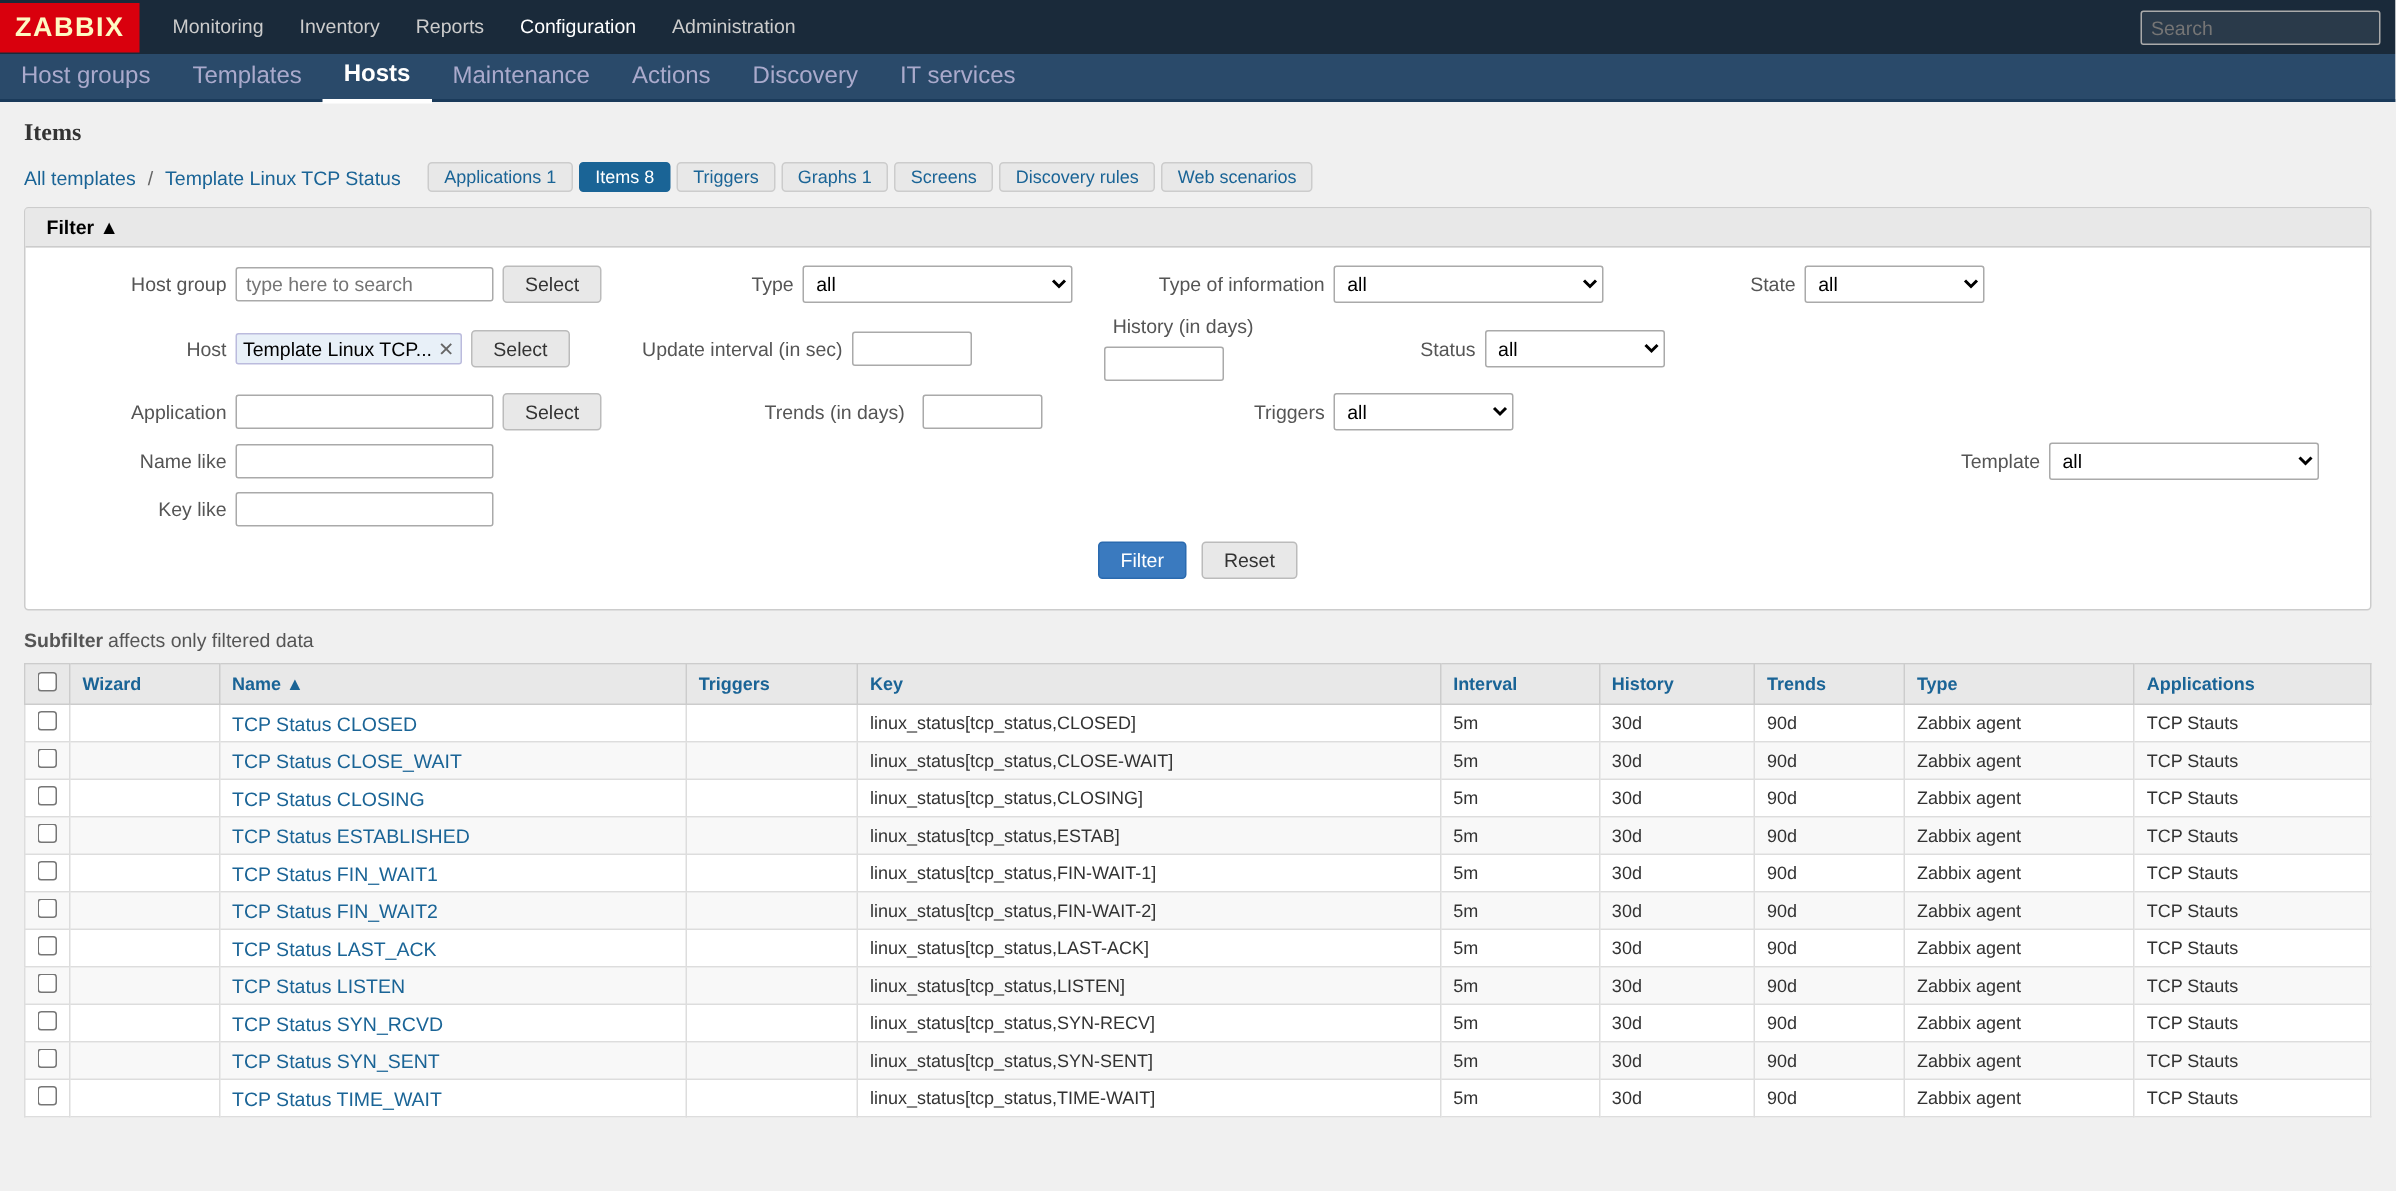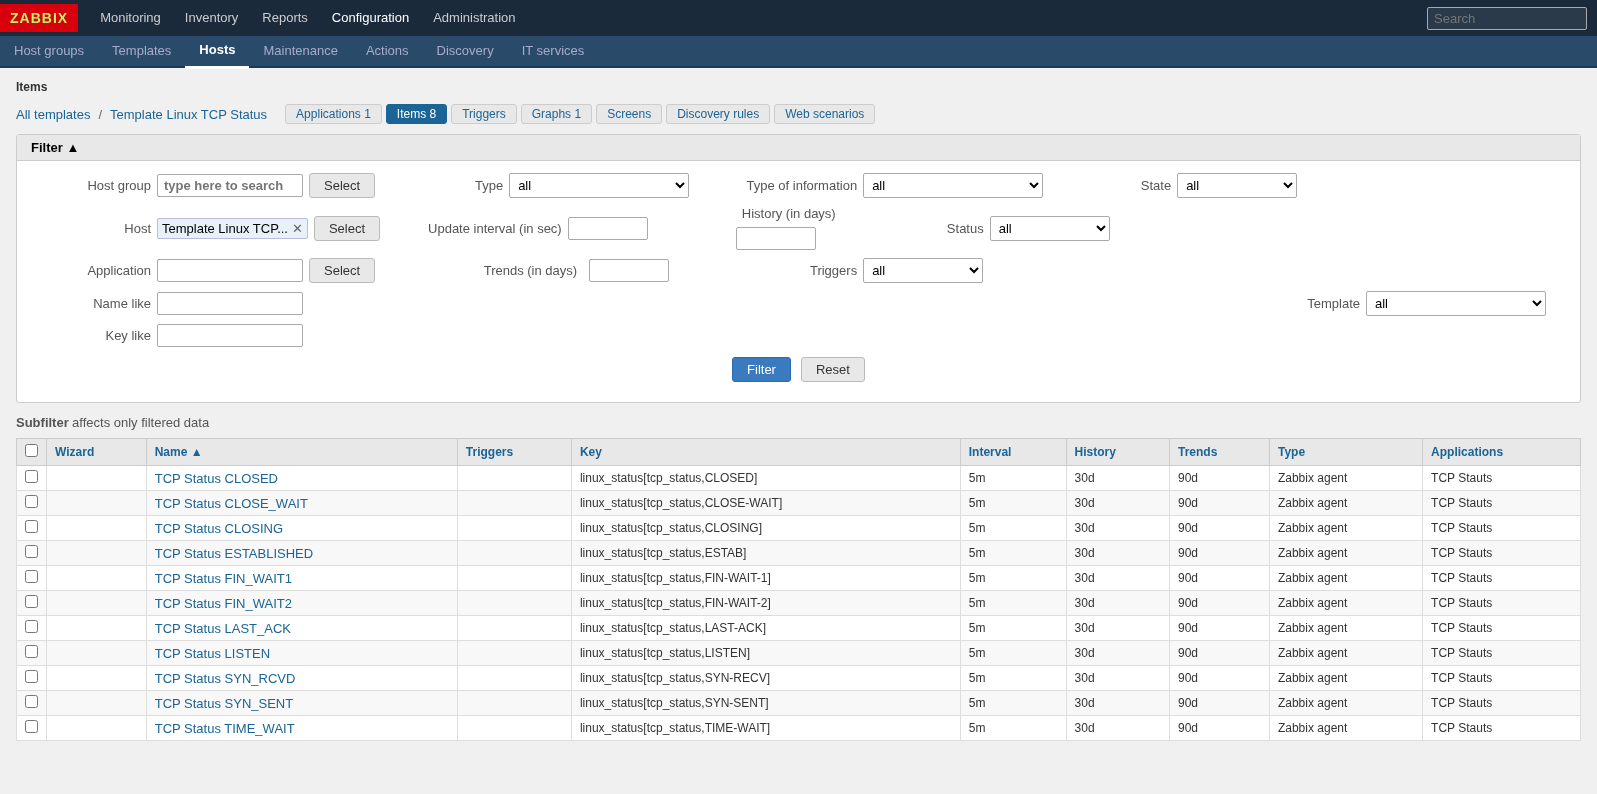--- a/index.html
+++ b/index.html
@@ -1,53 +1,53 @@
 <!DOCTYPE html>
 <html><head>
   <meta charset="utf-8">
   <style>
     * { box-sizing: border-box; margin: 0; padding: 0; font-family: Arial, sans-serif; font-size: 13px; }
     body { background: #f0f0f0; }
 
     
     .top-nav { background: #1a2a3a; display: flex; align-items: center; height: 36px; }
-    .logo { background: #d9000d; padding: 6px 10px; margin-right: 10px; font-weight: bold; color: #bef264; font-size: 14px; letter-spacing: 1px; }
+    .logo { background: #d9000d; padding: 6px 10px; margin-right: 10px; font-weight: bold; color: #fef9c3; font-size: 18px; letter-spacing: 1px; }
     .top-nav a { color: #ccc; text-decoration: none; padding: 0 12px; line-height: 36px; font-size: 13px; }
     .top-nav a.active { color: white; }
     .top-search { margin-left: auto; margin-right: 10px; }
     .top-search input { background: #2a3a4a; border: 1px solid #4a5a6a; color: #ccc; padding: 3px 8px; border-radius: 3px; width: 160px; }
 
     
     .sub-nav { background: #2a4a6a; display: flex; align-items: center; height: 32px; border-bottom: 2px solid #1a3a5a; }
-    .sub-nav a { color: #aac; text-decoration: none; padding: 0 14px; line-height: 32px; font-size: 13px; }
+    .sub-nav a { color: #aac; text-decoration: none; padding: 0 14px; line-height: 32px; font-size: 16px; }
     .sub-nav a.active { color: white; border-bottom: 3px solid white; font-weight: bold; }
 
     
     .page-content { padding: 12px 16px; }
-    .page-title { font-size: 12px; font-weight: bold; color: #333; margin-bottom: 10px; }
+    .page-title { font-size: 16px; font-weight: bold; color: #333; margin-bottom: 10px; font-family: Liberation Serif, serif; }
 
     
     .breadcrumb-tabs { display: flex; align-items: center; margin-bottom: 10px; flex-wrap: wrap; gap: 4px; }
     .breadcrumb-tabs a { color: #1a6496; text-decoration: none; font-size: 13px; }
     .breadcrumb-tabs span.sep { color: #666; margin: 0 4px; }
     .breadcrumb-tabs .tab-link { background: #e8e8e8; border: 1px solid #ccc; padding: 2px 10px; border-radius: 3px; color: #1a6496; text-decoration: none; font-size: 12px; }
     .breadcrumb-tabs .tab-link.active { background: #1a6496; color: white; border-color: #1a6496; }
 
     
     .filter-box { background: white; border: 1px solid #ccc; border-radius: 3px; margin-bottom: 12px; }
     .filter-header { background: #e8e8e8; padding: 5px 14px; border-bottom: 1px solid #ccc; display: flex; align-items: center; cursor: pointer; }
     .filter-header span { font-weight: bold; font-size: 13px; }
     .filter-body { padding: 12px 14px; }
     .filter-row { display: flex; align-items: center; margin-bottom: 8px; flex-wrap: wrap; gap: 8px; }
     .filter-group { display: flex; align-items: center; gap: 6px; }
     .filter-label { color: #555; min-width: 120px; text-align: right; font-size: 13px; }
     .filter-label-sm { color: #555; min-width: 80px; text-align: right; font-size: 13px; }
     input[type=text] { border: 1px solid #aaa; padding: 3px 6px; border-radius: 2px; font-size: 13px; }
     .filter-input-sm { width: 80px; }
-    .filter-input-md { width: 146px; font-weight: bold; }
+    .filter-input-md { width: 172px; }
     select { border: 1px solid #aaa; padding: 3px 4px; border-radius: 2px; font-size: 13px; background: white; }
     .select-md { width: 120px; }
     .select-lg { width: 180px; }
     .btn { padding: 4px 14px; border: none; border-radius: 3px; cursor: pointer; font-size: 13px; }
     .btn-select { background: #e8e8e8; border: 1px solid #bbb; color: #333; }
     .btn-filter { background: #3a7abf; color: white; border: 1px solid #2a6aaf; }
     .btn-reset { background: #e8e8e8; border: 1px solid #bbb; color: #333; }
     .host-tag { background: #e8f0f8; border: 1px solid #bbd; padding: 2px 4px; border-radius: 2px; display: flex; align-items: center; gap: 4px; font-size: 12px; }
     .host-tag .x { cursor: pointer; color: #666; }
 

